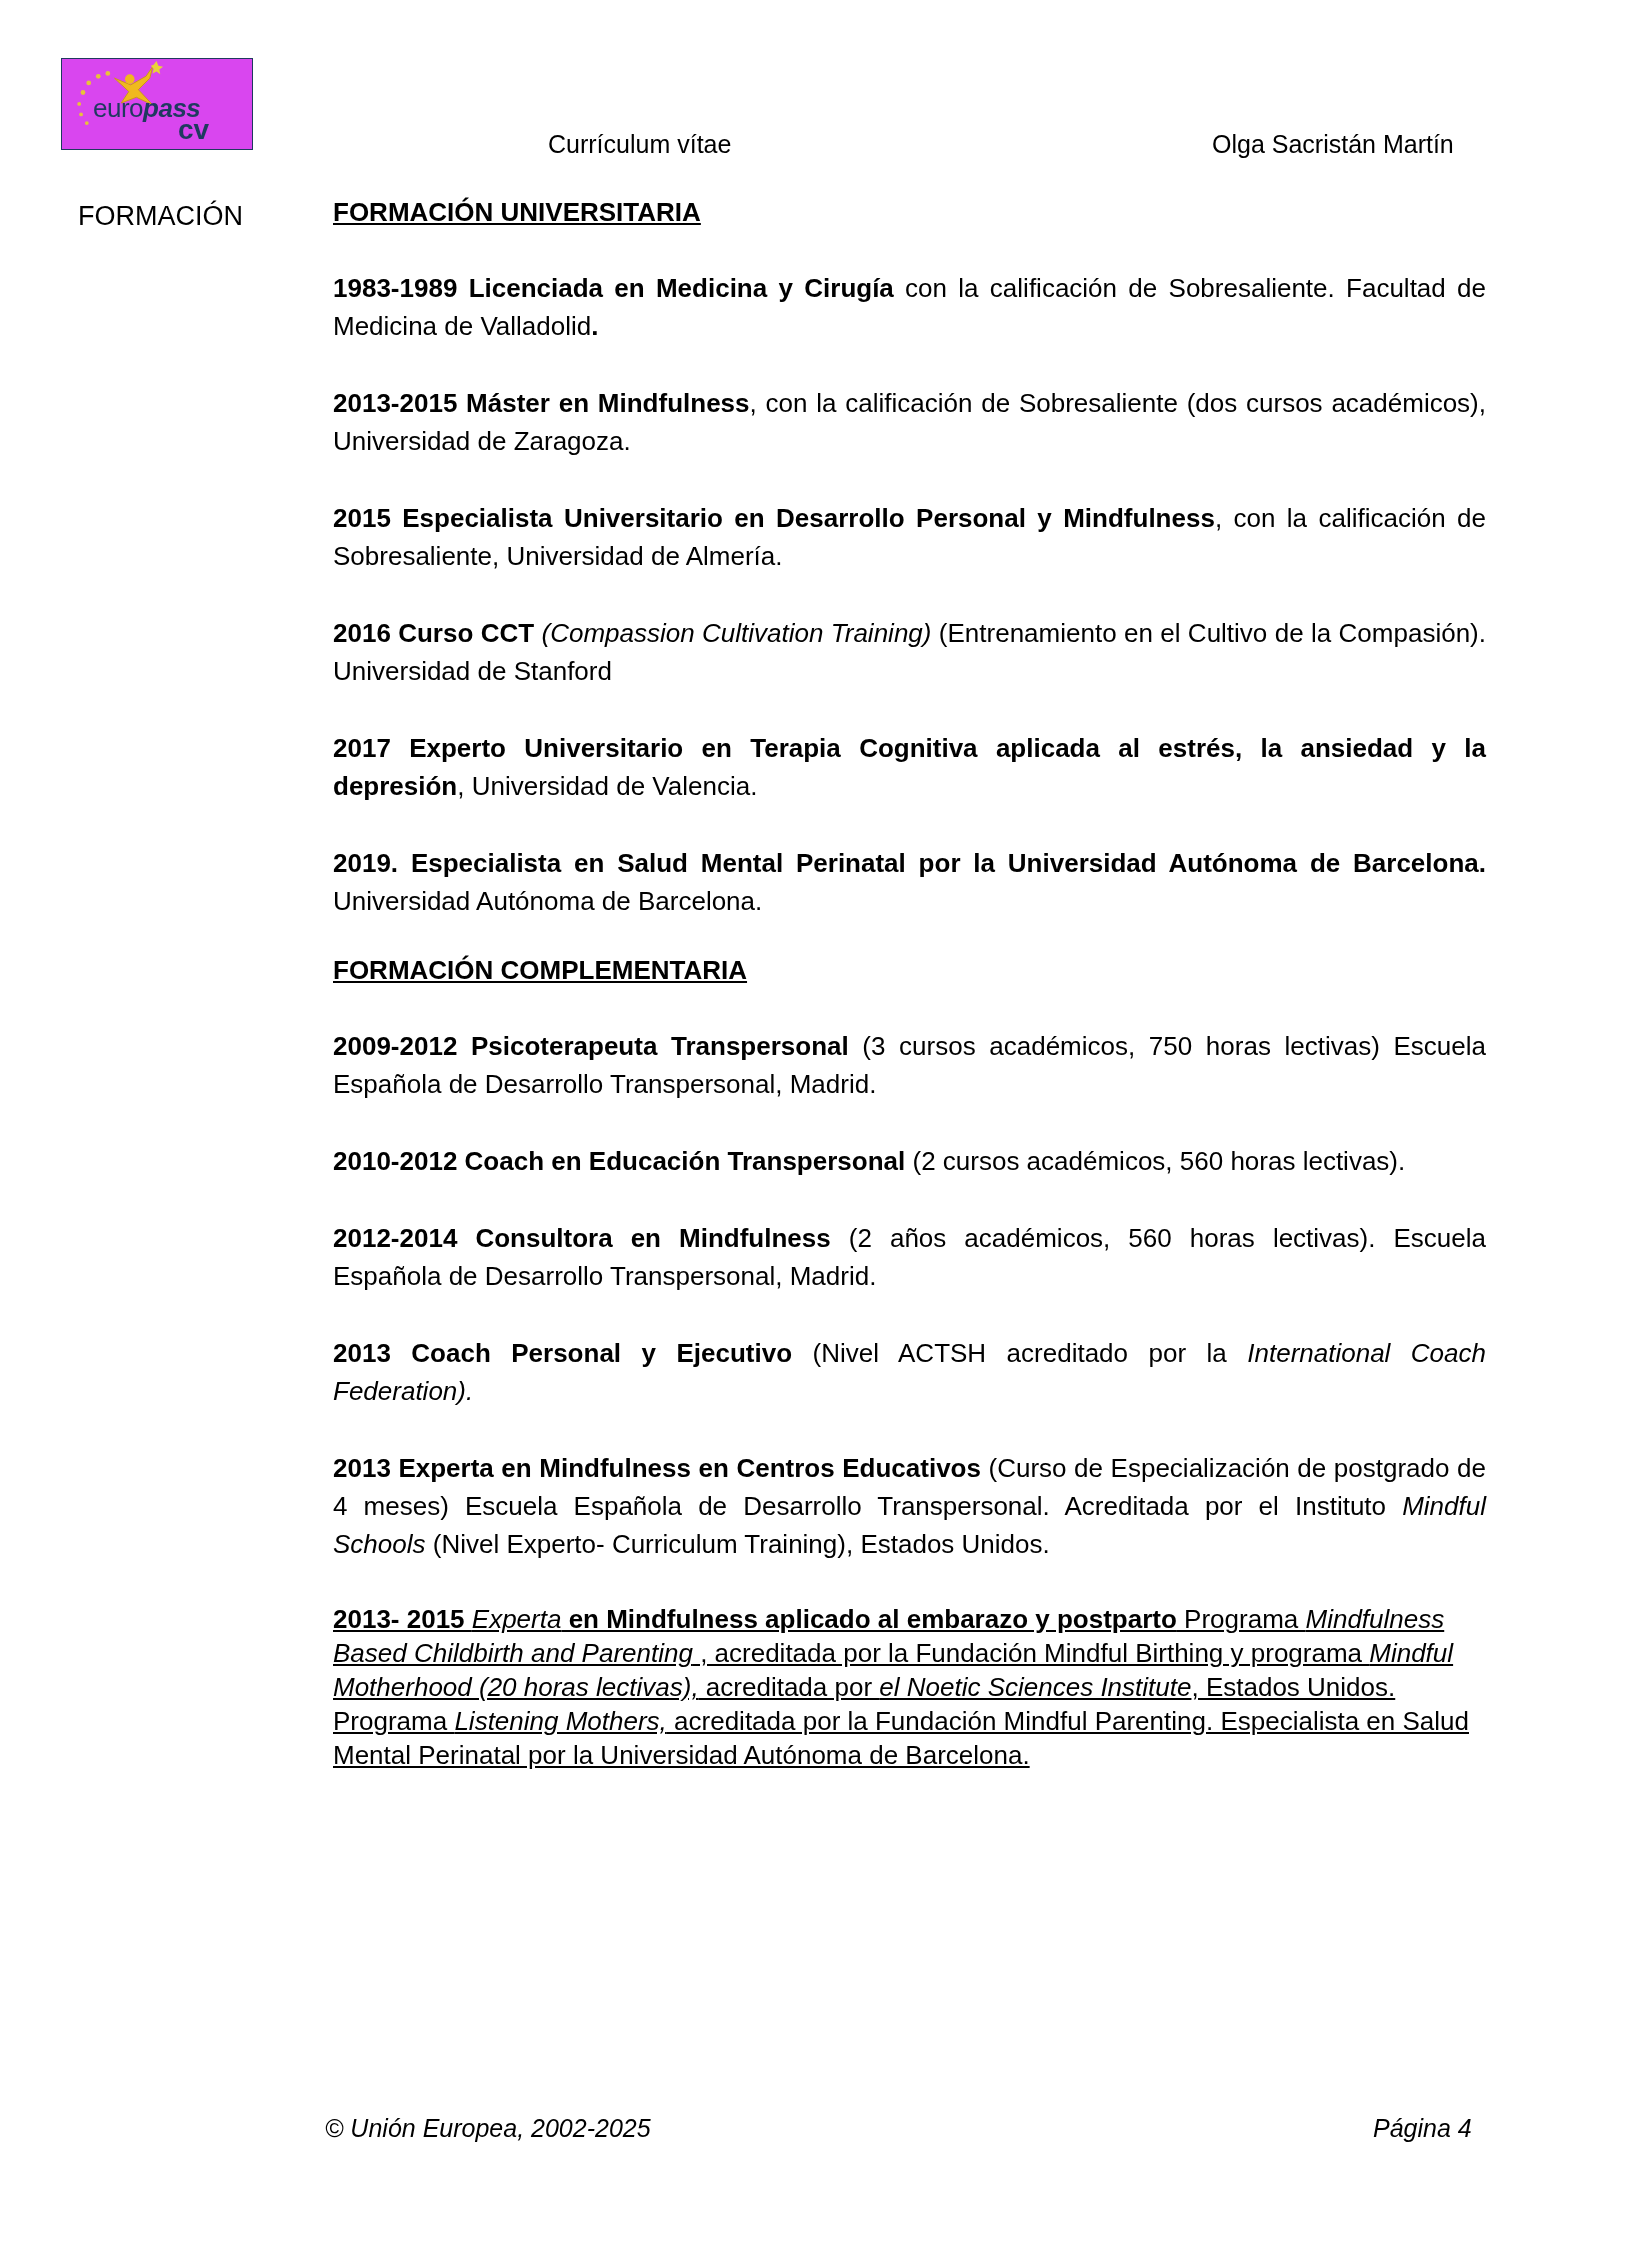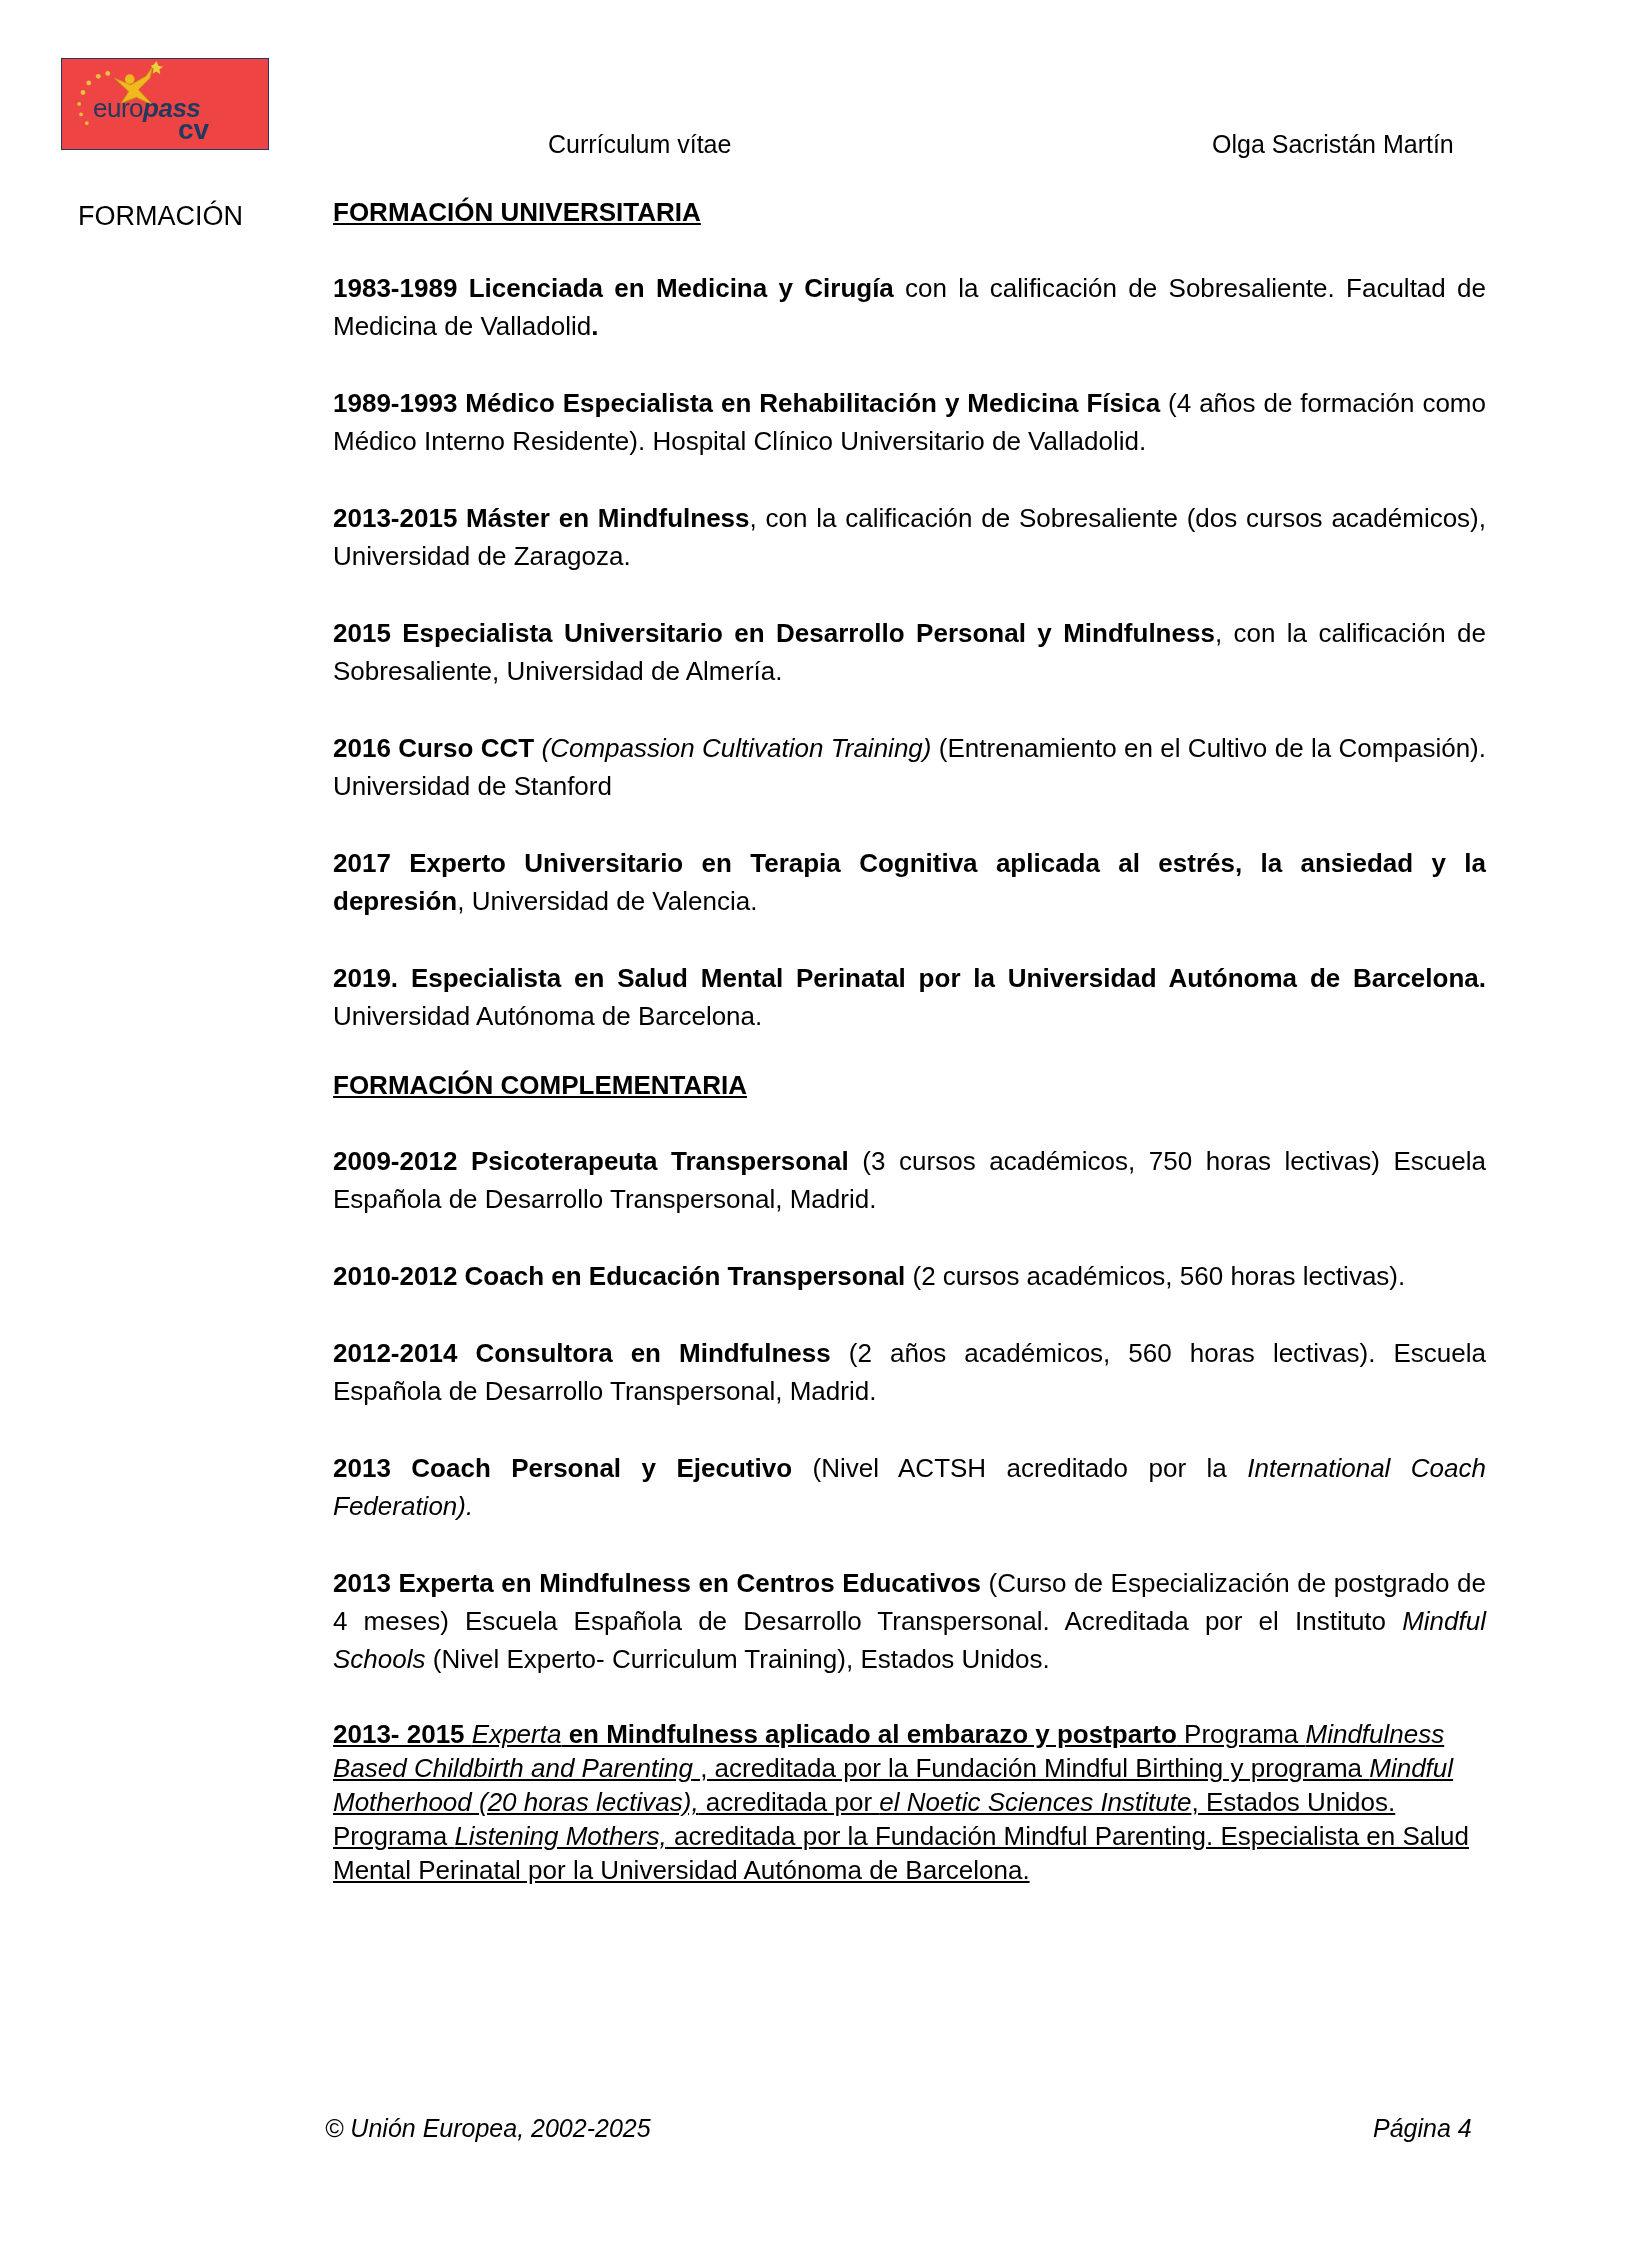--- a/index.html
+++ b/index.html
@@ -1,19 +1,19 @@
 <!DOCTYPE html>
 <html><head>
 <meta charset="utf-8">
 <style>
   html, body { margin:0; padding:0; background:#ffffff; }
   body { width:1645px; height:2259px; position:relative; overflow:hidden;
          font-family:"Liberation Sans", sans-serif; color:#000; }
-  .logo { position:absolute; left:61px; top:58px; width:208px; height:92px;
-          border:1.9px solid #1f3a5f; background:#ef4444; box-sizing:border-box; }
+  .logo { position:absolute; left:61px; top:58px; width:192px; height:92px;
+          border:1.9px solid #1f3a5f; background:#d946ef; box-sizing:border-box; }
   .logo svg { position:absolute; left:0; top:0; }
   .logo .euro { position:absolute; left:31px; top:34px; font-size:26px; color:#1f3a5f; letter-spacing:-0.5px; }
   .logo .euro b { font-style:italic; font-weight:bold; color:#1f3a5f; }
   .logo .cv { position:absolute; left:116px; top:55px; font-size:28px; font-weight:bold; color:#1f3a5f; }
   .hdr { position:absolute; top:130px; font-size:25px; }
   .hdr-title { left:548px; }
   .hdr-name { left:1212px; }
   .side-label { position:absolute; left:78px; top:201px; font-size:27px; }
   .content { position:absolute; left:333px; top:193px; width:1161px; font-size:26px; line-height:38px; }
   .content h2 { font-size:26px; font-weight:bold; text-decoration:underline; margin:0 0 38px 0; line-height:38px; }
@@ -48,21 +48,20 @@
 
 <div class="hdr hdr-title">Currículum vítae</div>
 <div class="hdr hdr-name">Olga Sacristán Martín</div>
 
 <div class="side-label">FORMACIÓN</div>
 
 <div class="content">
   <h2>FORMACIÓN UNIVERSITARIA</h2>
   <div id="sec0">
       <p><b>1983-1989 Licenciada en Medicina y Cirugía</b><span> con la calificación de Sobresaliente. Facultad de Medicina de Valladolid</span><b>.</b></p>
-      <p><b>1989-1993 Médico Especialista en Rehabilitación y Medicina Física</b><span> (4 años de formación como Médico Interno Residente). Hospital Clínico Universitario de Valladolid.</span></p>
       <p><b>2013-2015 Máster en Mindfulness</b><span>, con la calificación de Sobresaliente (dos cursos académicos), Universidad de Zaragoza.</span></p>
       <p><b>2015 Especialista Universitario en Desarrollo Personal y Mindfulness</b><span>, con la calificación de Sobresaliente, Universidad de Almería.</span></p>
       <p><b>2016 Curso CCT </b><i>(Compassion Cultivation Training)</i><span> (Entrenamiento en el Cultivo de la Compasión). Universidad de Stanford</span></p>
       <p><b>2017 Experto Universitario en Terapia Cognitiva aplicada al estrés, la ansiedad y la depresión</b><span>, Universidad de Valencia.</span></p>
       <p><b>2019. Especialista en Salud Mental Perinatal por la Universidad Autónoma de Barcelona.</b><span> Universidad Autónoma de Barcelona.</span></p>
     </div>
   <h2 class="second">FORMACIÓN COMPLEMENTARIA</h2>
   <div id="sec1">
       <p><b>2009-2012 Psicoterapeuta Transpersonal</b><span> (3 cursos académicos, 750 horas lectivas) Escuela Española de Desarrollo Transpersonal, Madrid.</span></p>
       <p><b>2010-2012 Coach en Educación Transpersonal</b><span> (2 cursos académicos, 560 horas lectivas).</span></p>

